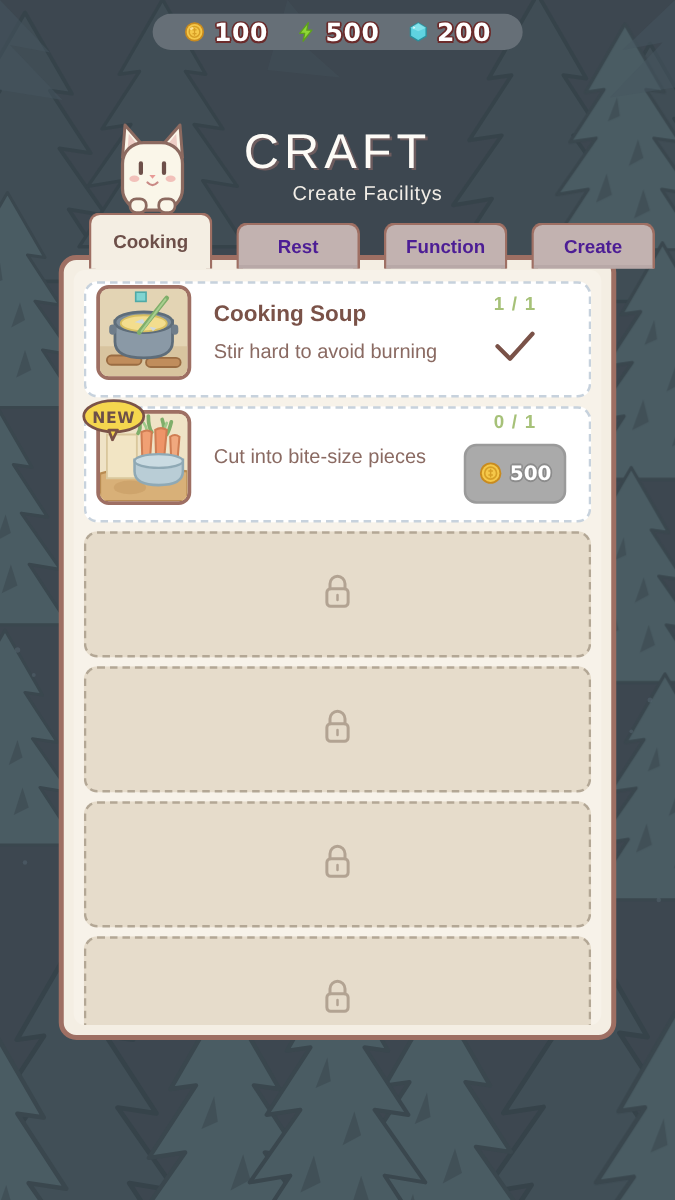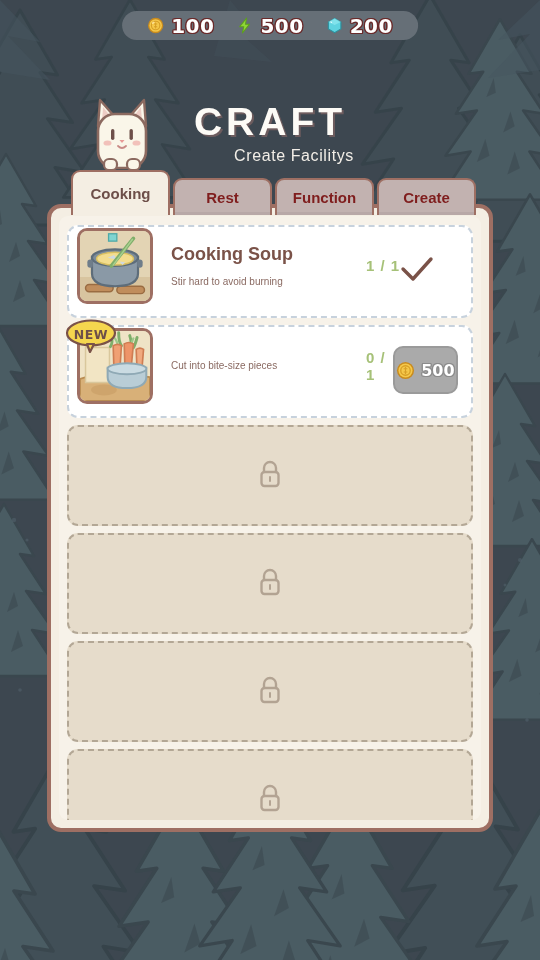--- a/index.html
+++ b/index.html
@@ -40,51 +40,51 @@
       -1.4px 0 #6b2b2b, 1.4px 0 #6b2b2b, 0 -1.4px #6b2b2b, 0 1.4px #6b2b2b,
       -1px -1px #6b2b2b, 1px -1px #6b2b2b, -1px 1px #6b2b2b, 1px 1px #6b2b2b;
   }
 
   
   .title-wrap {
     position:absolute; left:0; right:0; top:100px;
     text-align:center;
   }
   .title {
-    font-size:39px; font-weight:bold; color:#fdfbf6;
+    font-size:39px; font-weight:normal; color:#fdfbf6;
     letter-spacing:4px;
     font-family:"Liberation Sans", sans-serif;
     text-shadow: 2px 2px 0 rgba(150,110,105,0.55);
   }
   .subtitle {
     margin-top:3px;
     font-size:16px; color:#f2eee7; letter-spacing:0.6px;padding-left:48px;
   }
 
   
   .character { position:absolute; left:90px; top:96px; width:64px; height:78px; }
   .character svg { display:block; }
 
   
   .tabs {
     position:absolute; left:71px; top:170px;
-    display:flex; align-items:flex-end; gap:3px;
+    display:flex; align-items:flex-end; gap:19px;
     z-index:3;
   }
   .tab {
     height:40px; min-width:99px;
     display:flex; align-items:center; justify-content:center;
     border-radius:9px 9px 0 0;
     font-size:15px; font-weight:bold;
     border:2px solid #9e6f63;
     border-bottom:none;
     padding:0 13px;
   }
   .tab.inactive {
-    background:#c2b2b0; color:#7f1d1d;
+    background:#c2b2b0; color:#4c1d95;
     height:37px;
     box-shadow: inset 0 -3px 0 rgba(0,0,0,0.05);
   }
   .tab.active {
     background:#f4eee3; color:#6d4f49;
     height:45px;
     position:relative; z-index:4;
   }
 
   
@@ -121,24 +121,24 @@
     width:76px; height:76px; flex:0 0 auto;
     border:3px solid #9e6f63;
     border-radius:10px;
     overflow:hidden;
     position:relative;
     background:#e8dcc2;
   }
   .row-thumb svg { display:block; width:100%; height:100%; }
   .row-text { flex:1 1 auto; padding-left:18px; }
   .row-title { font-size:18px; font-weight:bold; color:#7a5248; margin-bottom:11px; }
-  .row-desc  { font-size:10px; color:#8a6a62; }
+  .row-desc  { font-size:16px; color:#8a6a62; }
   .row-right {
     width:92px; flex:0 0 auto;
-    display:flex; align-items:center;
+    display:flex; flex-direction:column; align-items:center;
   }
   .count { font-size:15px; font-weight:bold; color:#a6c178; letter-spacing:1px; }
   .check { margin-top:12px; }
   .buy-btn {
     margin-top:9px;
     background:#aaaaaa;
     border:2px solid #9a9a9a;
     border-radius:10px;
     width:82px; height:48px;
     display:flex; align-items:center; justify-content:center; gap:6px;

